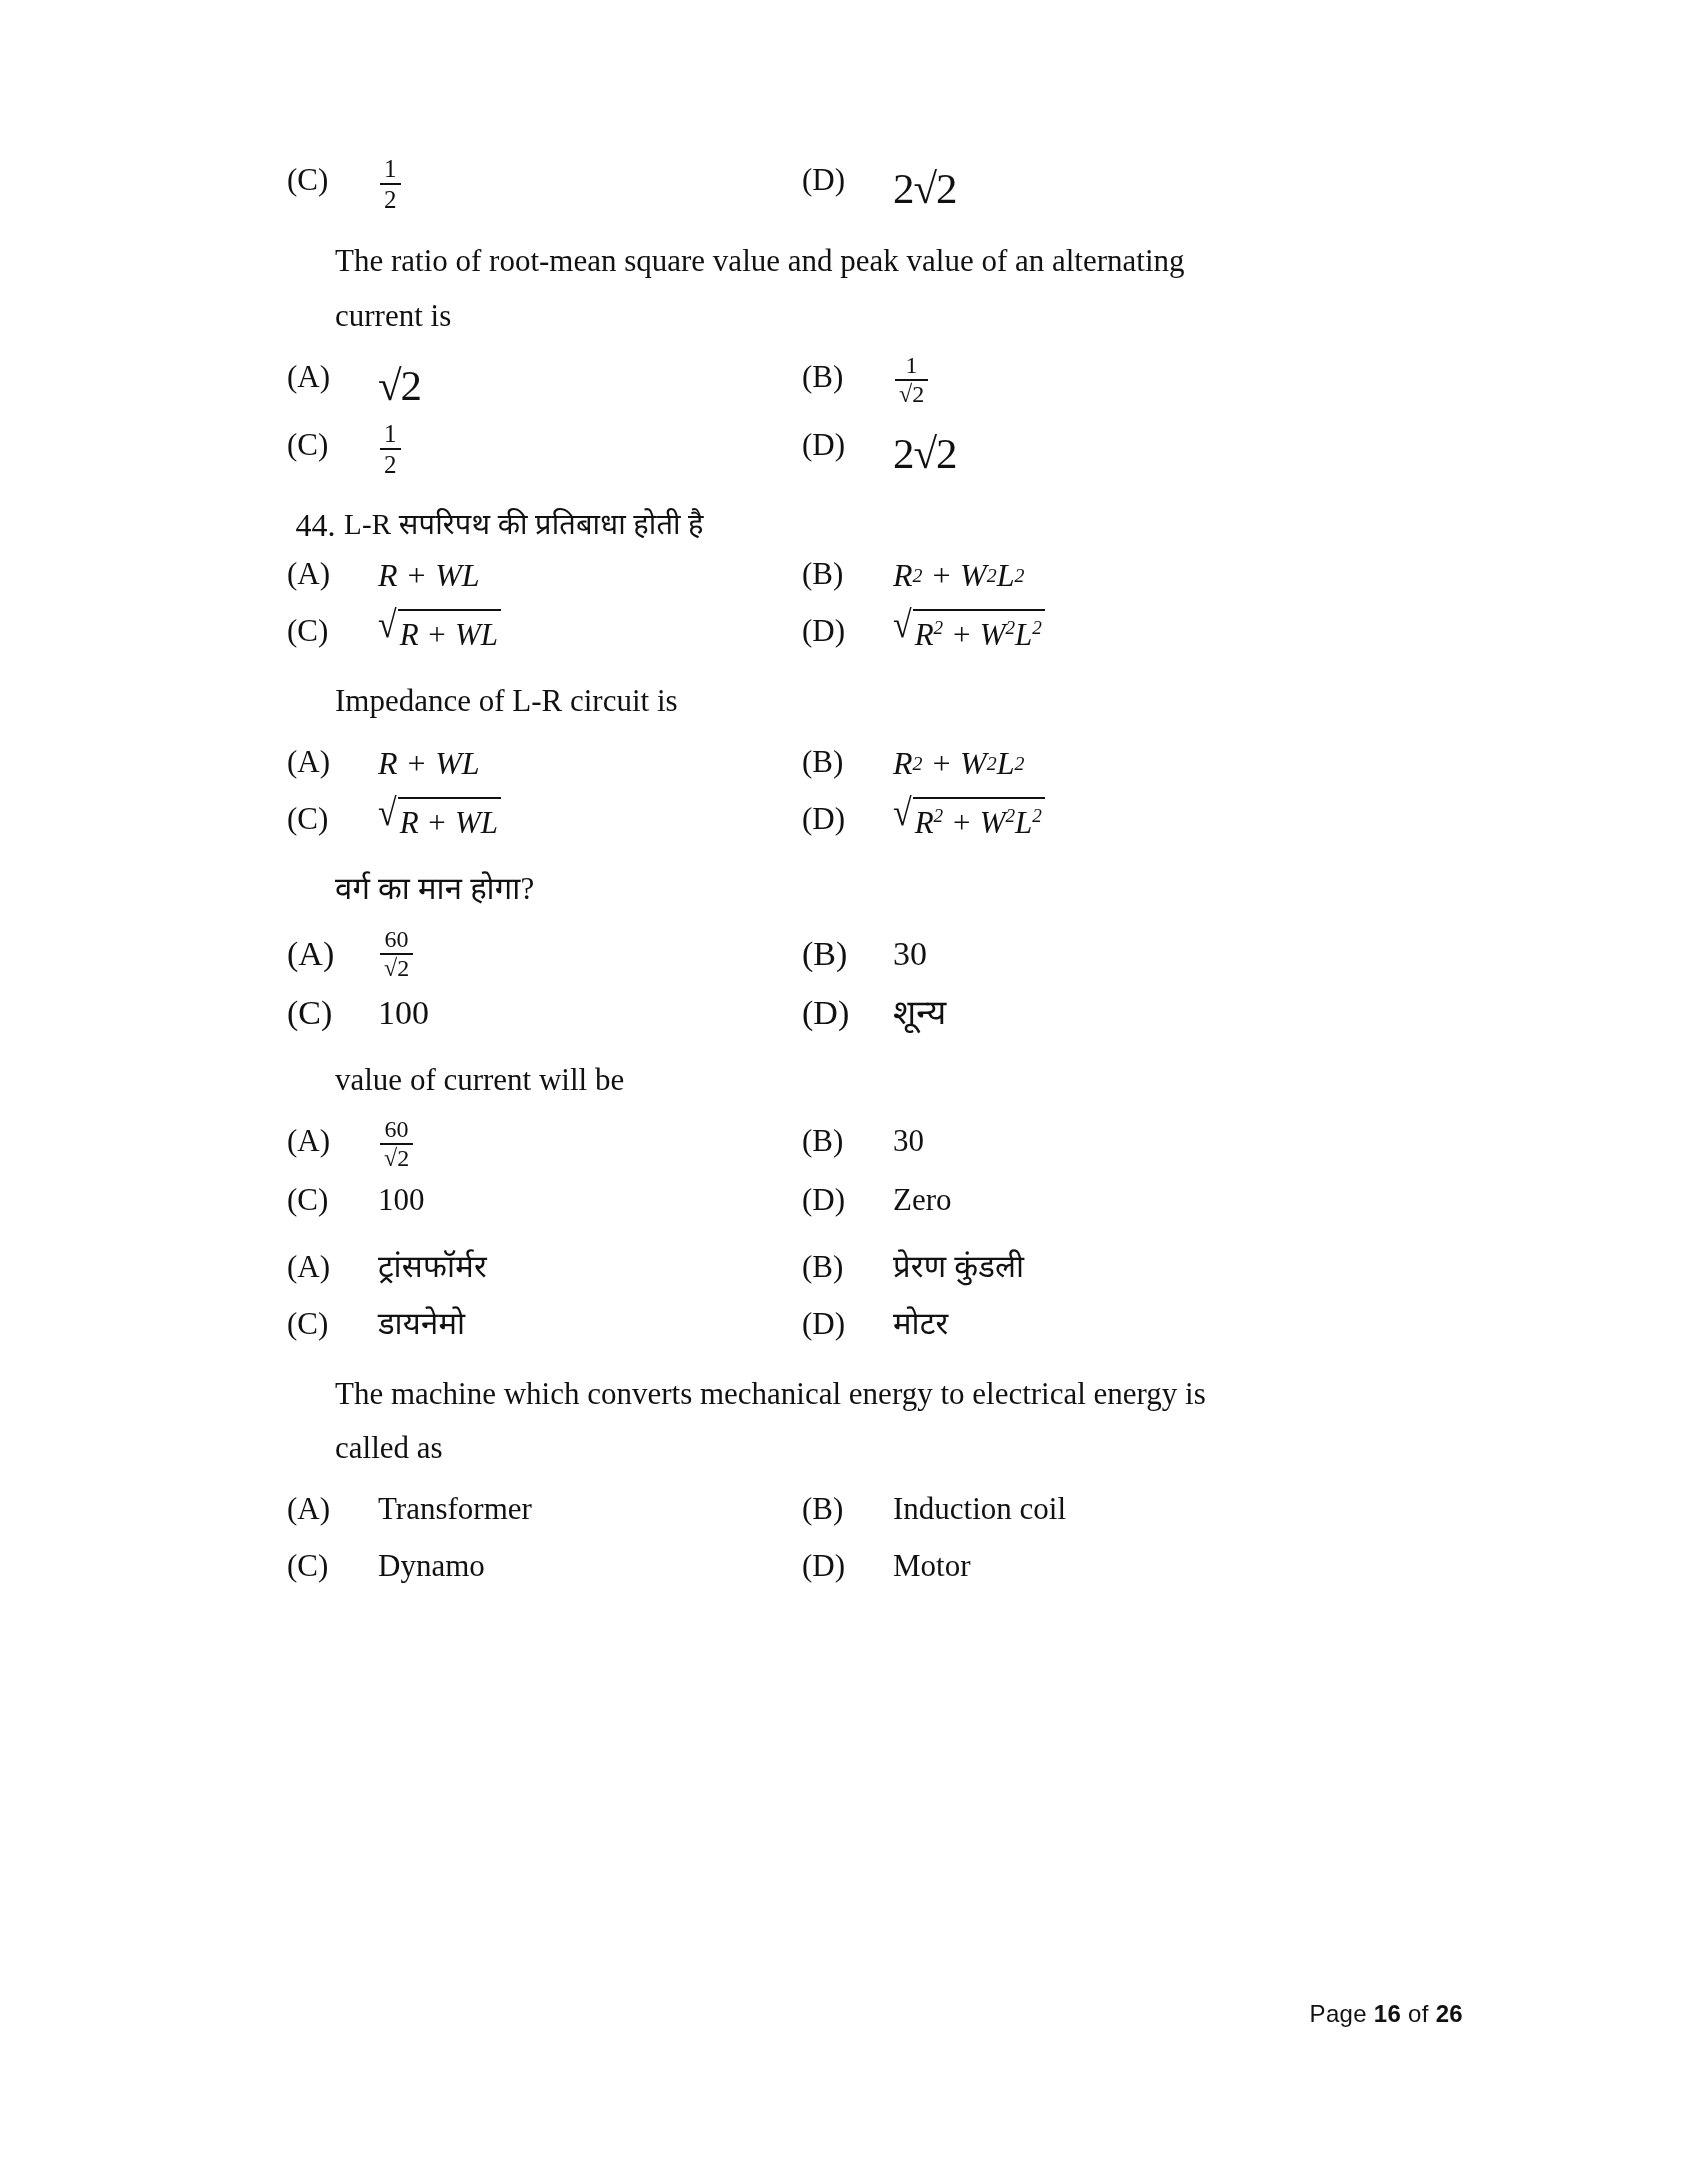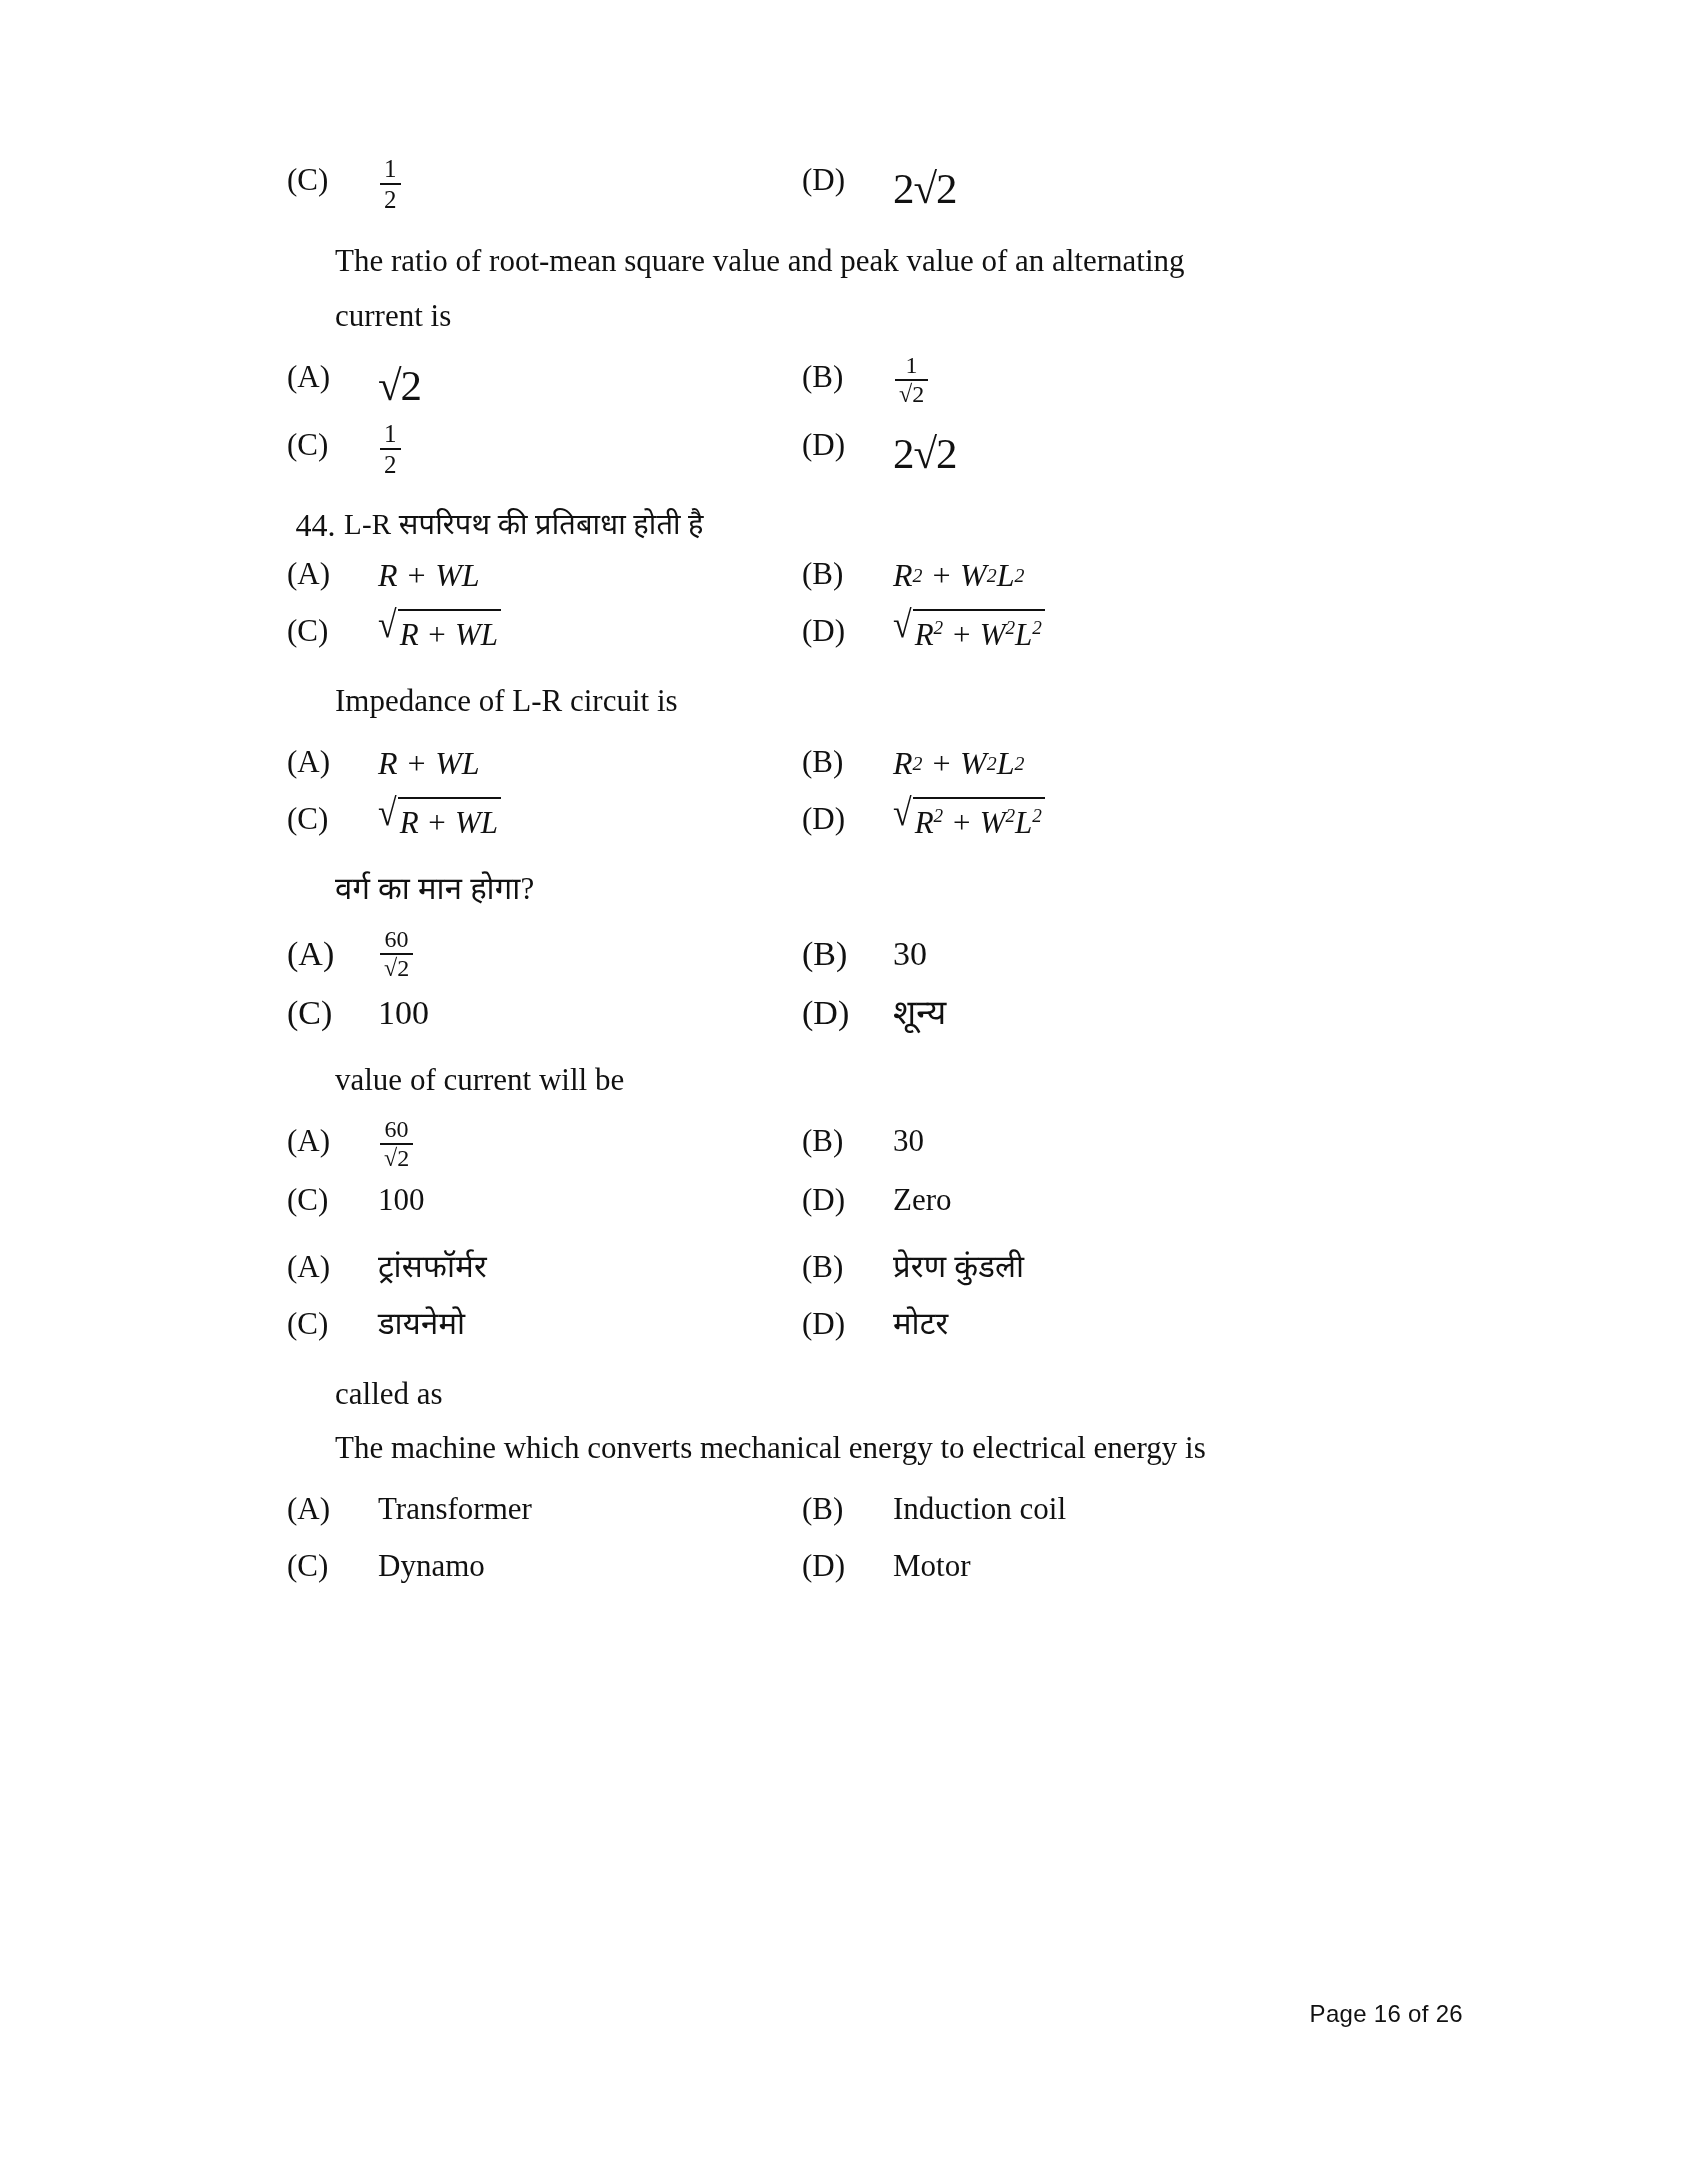--- a/index.html
+++ b/index.html
@@ -144,21 +144,21 @@
   
   .footer {
     position: absolute;
     right: 220px;
     top: 2000px;
     font-family: "Liberation Sans", "DejaVu Sans", sans-serif;
     font-size: 24px;
     color: #111;
     letter-spacing: 0.3px;
   }
-  .footer b { font-weight: normal; text-align: center; }
+  .footer b { font-weight: bold; text-align: center; }
   .gap-sm { height: 10px; }
 </style>
 </head>
 <body>
 
 <div class="page">
  <div class="content">
 
   <div class="optrow">
     <div class="optcell">
@@ -378,22 +378,22 @@
       <span class="optval hindi">डायनेमो</span>
     </div>
     <div class="optcell">
       <span class="optlbl">(D)</span>
       <span class="optval hindi">मोटर</span>
     </div>
   </div>
 
   <div class="gap-sm"></div>
 
+  <div class="stemline">The machine which converts mechanical energy to electrical energy is</div>
   <div class="stemline">called as</div>
-  <div class="stemline">The machine which converts mechanical energy to electrical energy is</div>
 
   <div class="gap-sm"></div>
 
   <div class="optrow">
     <div class="optcell">
       <span class="optlbl">(A)</span>
       <span class="optval">Transformer</span>
     </div>
     <div class="optcell">
       <span class="optlbl">(B)</span>

